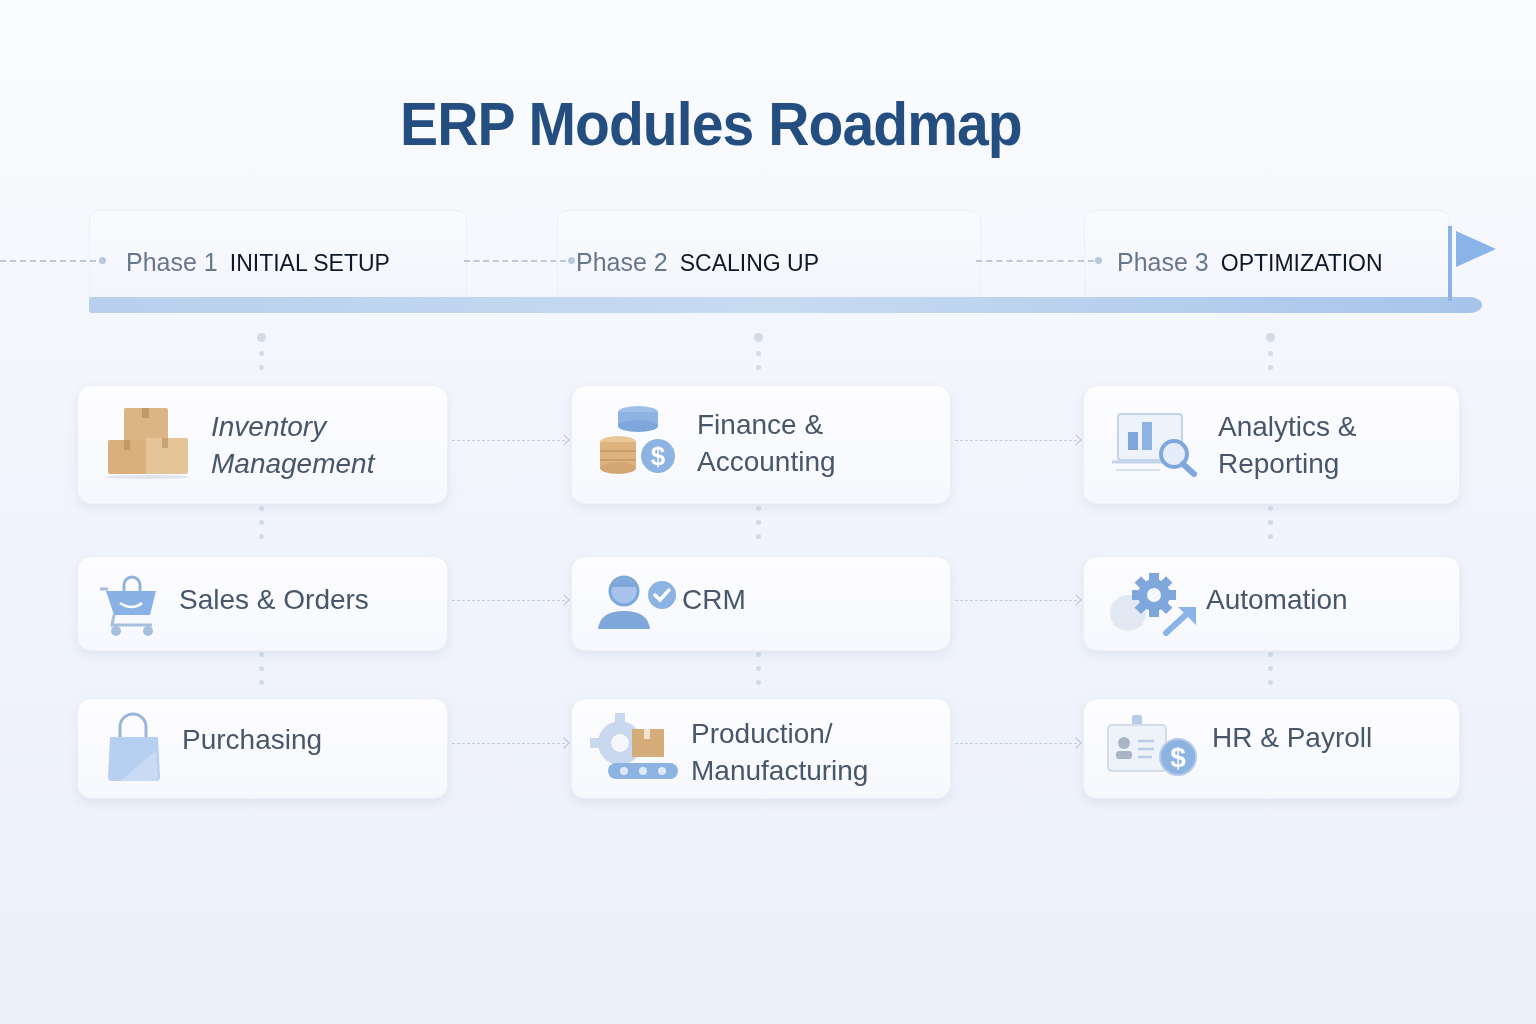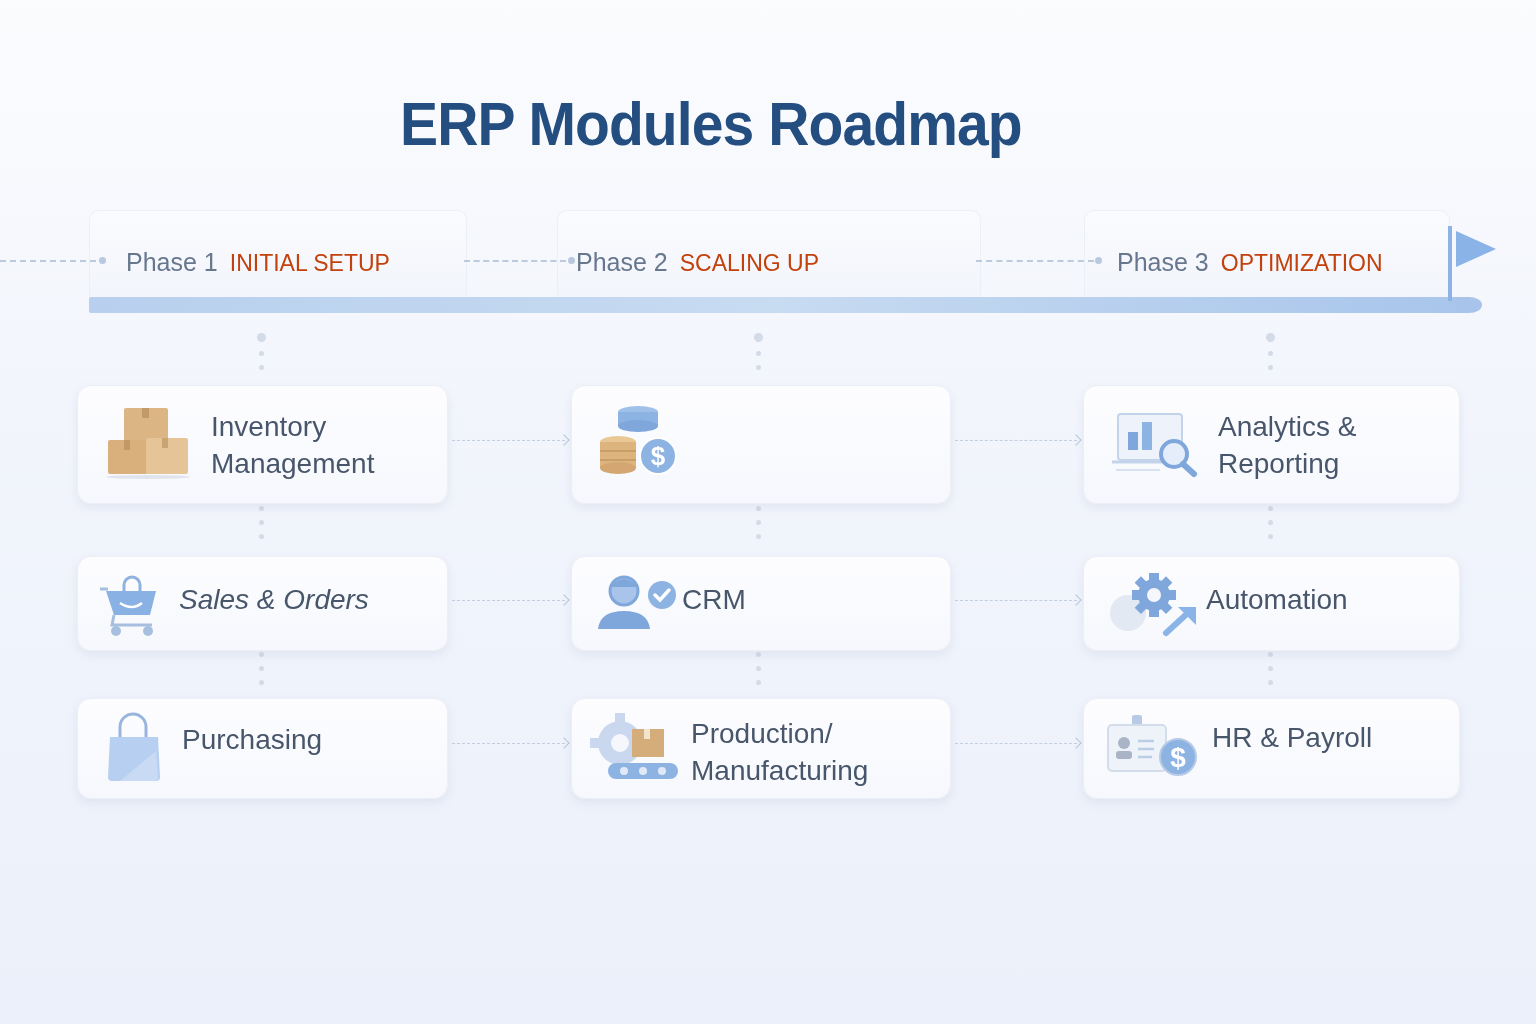--- a/index.html
+++ b/index.html
@@ -21,21 +21,21 @@
   .phase-box {
     position: absolute; top: 210px; height: 90px;
     border: 1px solid #eceff6; border-radius: 10px 10px 0 0;
     background: linear-gradient(180deg, #fafbfe 0%, #f2f5fb 100%);
   }
   .phase-label {
     position: absolute; top: 243px; font-size: 25px; white-space: nowrap;
     display: flex; align-items: baseline; gap: 12px;
   }
   .phase-num { color: #67778d; }
-  .phase-name { color: #c2410c; font-size: 23px; margin-top: 7px; }
+  .phase-name { color: #0f172a; font-size: 23px; margin-top: 7px; }
   .phase-dot { position: absolute; width: 7px; height: 7px; border-radius: 50%; background: #b8c8de; top: 257px; }
   .dash-h { position: absolute; height: 0; border-top: 2px dashed #bccadb; top: 260px; }
   .timeline-bar {
     position: absolute; left: 89px; top: 297px; width: 1380px; height: 16px;
     background: linear-gradient(90deg, #b8d0ee 0%, #c7dbf1 50%, #a8c5eb 100%);
     border-radius: 2px;
   }
   .timeline-cap {
     position: absolute; left: 1456px; top: 297px; width: 26px; height: 16px;
     background: #a8c4ea; border-radius: 0 50% 50% 0;
@@ -179,35 +179,35 @@
 <div class="card" style="left:77px; top:385px; width:371px; height:119px;">
   <svg class="icon" style="left:26px; top:18px;" viewBox="0 0 90 80">
     <rect x="20" y="4" width="44" height="34" rx="2" fill="#dcb584"></rect>
     <rect x="38" y="4" width="7" height="10" fill="#c29a68"></rect>
     <rect x="4" y="36" width="40" height="34" rx="2" fill="#d9b07c"></rect>
     <rect x="20" y="36" width="6" height="10" fill="#c19866"></rect>
     <rect x="42" y="34" width="42" height="36" rx="2" fill="#e5c597"></rect>
     <rect x="58" y="34" width="6" height="10" fill="#caa375"></rect>
     <ellipse cx="44" cy="73" rx="42" ry="2" fill="#e0e4ec"></ellipse>
   </svg>
-  <div class="label" style="left:133px; top:22px;">Inventory
+  <div class="label" style="left:133px; top:22px;font-style:italic;">Inventory
 Management</div>
 </div>
 
 <div class="card" style="left:77px; top:556px; width:371px; height:95px;">
   <svg class="icon" style="left:18px; top:14px; width:70px; height:70px;" viewBox="0 0 70 70">
     <path d="M28 22 V14 a8 8 0 0 1 16 0 V22" fill="none" stroke="#8fb2df" stroke-width="3"></path>
     <path d="M10 20 H60 L54 44 H18 Z" fill="#8ab1e3"></path>
     <path d="M24 32 q12 8 22 0" fill="none" stroke="#ffffff" stroke-width="2.5"></path>
     <path d="M18 44 L16 54 H56" fill="none" stroke="#a6bfdf" stroke-width="3"></path>
     <circle cx="20" cy="60" r="5" fill="#a6bfdf"></circle>
     <circle cx="52" cy="60" r="5" fill="#a6bfdf"></circle>
     <path d="M4 18 H12" stroke="#a6bfdf" stroke-width="3"></path>
   </svg>
-  <div class="label" style="left:101px; top:24px;font-style:italic;">Sales &amp; Orders</div>
+  <div class="label" style="left:101px; top:24px;">Sales &amp; Orders</div>
 </div>
 
 <div class="card" style="left:77px; top:698px; width:371px; height:101px;">
   <svg class="icon" style="left:22px; top:12px; width:70px; height:80px;" viewBox="0 0 70 80">
     <path d="M20 28 V16 a13 13 0 0 1 26 0 V28" fill="none" stroke="#98b6dd" stroke-width="3"></path>
     <path d="M10 26 H58 L60 66 a4 4 0 0 1 -4 4 H12 a4 4 0 0 1 -4 -4 Z" fill="#b7cff0"></path>
     <path d="M20 70 L56 40 L58 66 a4 4 0 0 1 -4 4 Z" fill="#c9dbf4"></path>
   </svg>
   <div class="label" style="left:104px; top:22px;">Purchasing</div>
 </div>
@@ -217,20 +217,22 @@
     <ellipse cx="42" cy="8" rx="20" ry="6" fill="#9fc0e8"></ellipse>
     <rect x="22" y="8" width="40" height="14" fill="#8db3e2"></rect>
     <ellipse cx="42" cy="22" rx="20" ry="6" fill="#7fa7db"></ellipse>
     <ellipse cx="22" cy="38" rx="18" ry="6" fill="#e9c896"></ellipse>
     <rect x="4" y="38" width="36" height="26" fill="#deb47e"></rect>
     <path d="M4 47 H40 M4 56 H40" stroke="#c99e69" stroke-width="2"></path>
     <ellipse cx="22" cy="64" rx="18" ry="6" fill="#d4a772"></ellipse>
     <circle cx="62" cy="52" r="18" fill="#8db3e2" stroke="#ffffff" stroke-width="2"></circle>
     <text x="62" y="61" text-anchor="middle" font-size="26" font-weight="700" fill="#ffffff" font-family="Liberation Sans, sans-serif">$</text>
   </svg>
+  <div class="label" style="left:125px; top:20px;">Finance &amp;
+Accounting</div>
 </div>
 
 <div class="card" style="left:571px; top:556px; width:380px; height:95px;">
   <svg class="icon" style="left:22px; top:12px; width:90px; height:72px;" viewBox="0 0 90 72">
     <circle cx="30" cy="22" r="14" fill="#a8c4ea" stroke="#7fa7db" stroke-width="3"></circle>
     <path d="M16 18 q14 -16 28 0" fill="#7fa7db"></path>
     <path d="M4 60 q2 -18 26 -18 q24 0 26 18 Z" fill="#7fa7db"></path>
     <circle cx="68" cy="26" r="14" fill="#8db3e2"></circle>
     <path d="M61 26 l5 5 l9 -10" fill="none" stroke="#ffffff" stroke-width="3.5" stroke-linecap="round"></path>
   </svg>

